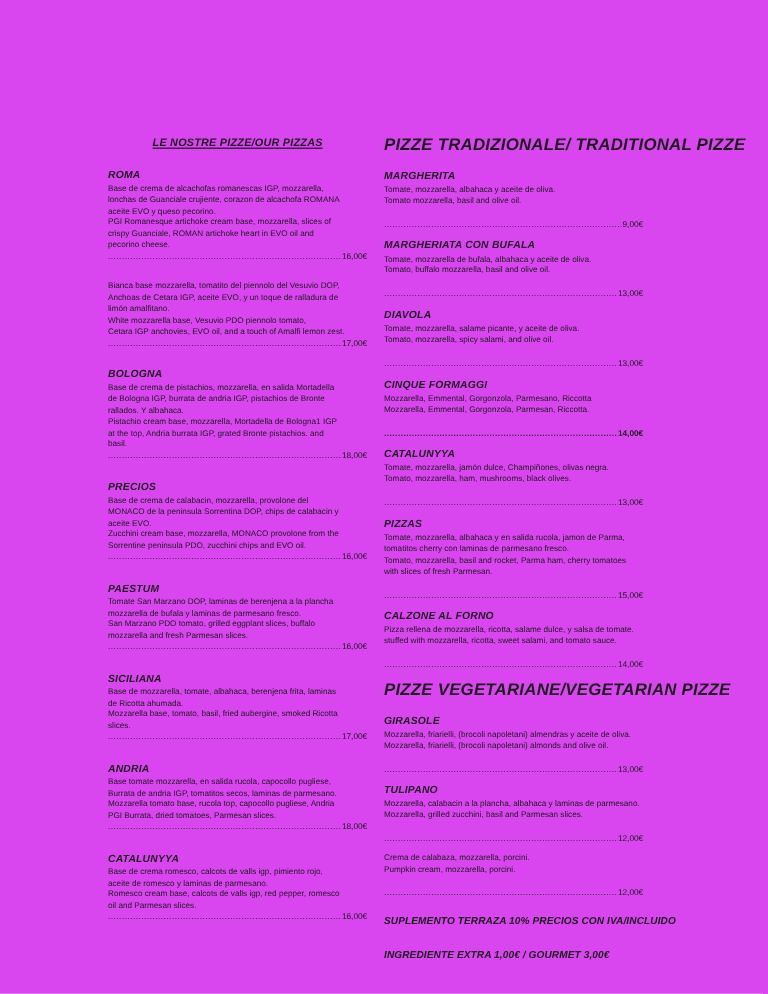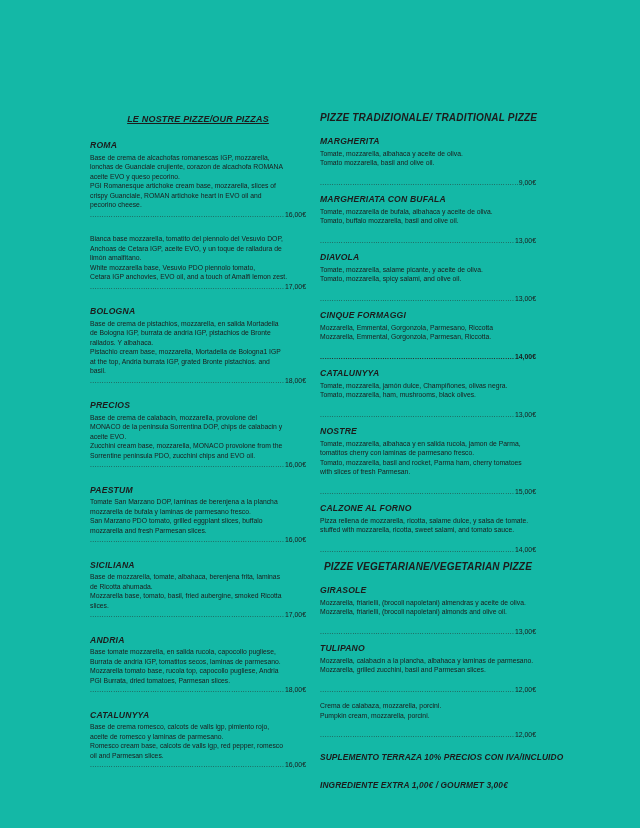--- a/index.html
+++ b/index.html
@@ -1,30 +1,30 @@
 <!DOCTYPE html>
 <html><head>
 <meta charset="utf-8">
 <style>
   html,body{margin:0;padding:0;}
   body{
     width:640px;height:828px;background:#ffffff;
     font-family:"Liberation Sans",sans-serif;color:#1c1c1c;
     position:relative;overflow:hidden;
   }
-  .page{position:absolute;inset:0;background:#14b8a6;}
+  .page{position:absolute;inset:0;background:#d946ef;}
   .col{position:absolute;}
   .col-left{left:90px;top:114px;width:216px;}
   .col-right{left:320px;top:112px;width:216px;}
   .main-title{
     text-align:center;font-size:9px;font-weight:bold;font-style:italic;
     text-decoration:underline;letter-spacing:.2px;margin:0 0 16px 0;white-space:nowrap;
   }
   .section-header{
-    text-align:center;font-size:10px;font-weight:bold;font-style:italic;
+    font-size:14px;font-weight:bold;font-style:italic;
     letter-spacing:.2px;margin:0 0 17px 0;white-space:nowrap;
   }
   .col-right .section-header{margin-bottom:13px;}
   .section-header.veg{margin:4px 0 13px 0;}
   .item{margin:0 0 15px 0;}
   .col-right .item{margin-bottom:7px;}
   .item-name{
     font-size:8.6px;font-weight:bold;font-style:italic;
     margin:0 0 2.5px 0;letter-spacing:.2px;white-space:nowrap;
   }
@@ -219,21 +219,21 @@
     <div class="item-desc">
             <div class="line">Tomate, mozzarella, jamón dulce, Champiñones, olivas negra.</div>
             <div class="line">Tomato, mozzarella, ham, mushrooms, black olives.</div>
           </div>
     <div class="leader-row spaced">
       <span class="dots"></span>
       <span class="price">13,00€</span>
     </div>
   </div>
         <div class="item">
-    <div class="item-name">NOSTRE</div>
+    <div class="item-name">PIZZAS</div>
     <div class="item-desc">
             <div class="line">Tomate, mozzarella, albahaca y en salida rucola, jamon de Parma,</div>
             <div class="line">tomatitos cherry con laminas de parmesano fresco.</div>
             <div class="line">Tomato, mozzarella, basil and rocket, Parma ham, cherry tomatoes</div>
             <div class="line">with slices of fresh Parmesan.</div>
           </div>
     <div class="leader-row spaced">
       <span class="dots"></span>
       <span class="price">15,00€</span>
     </div>

